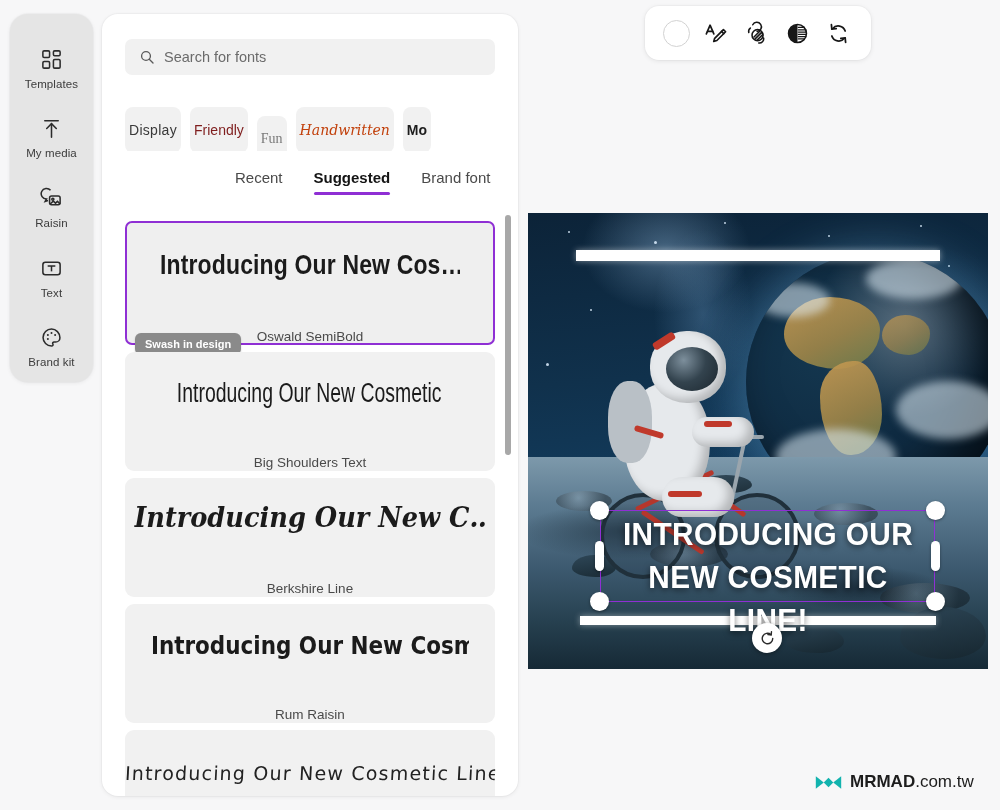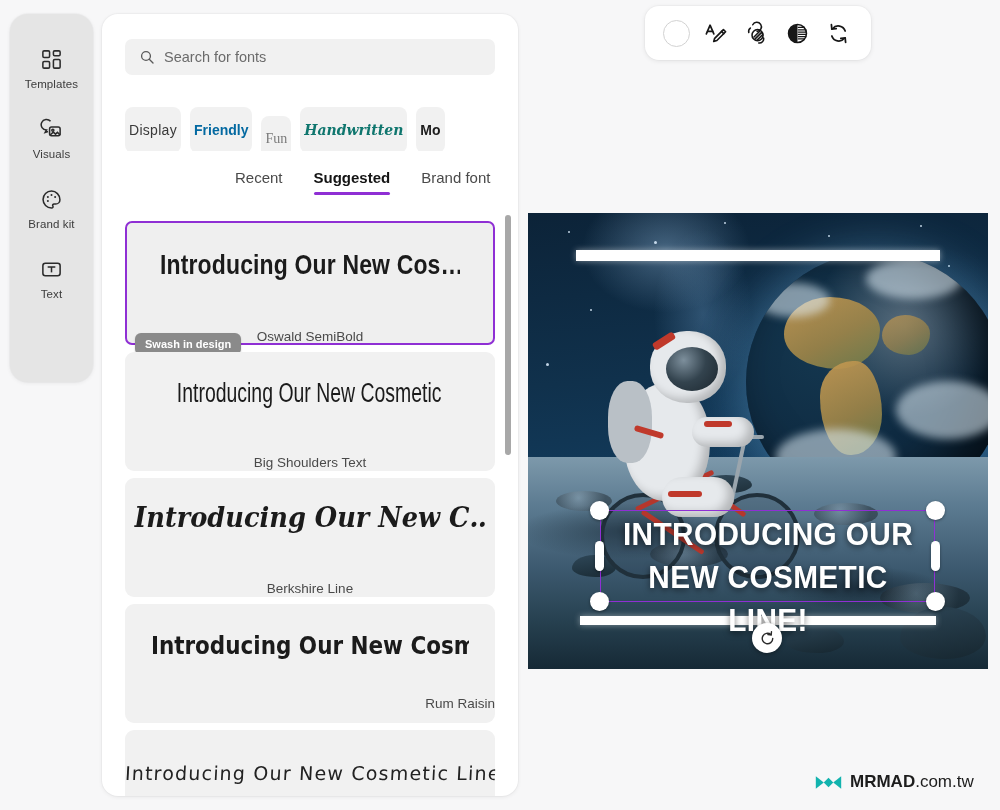--- a/index.html
+++ b/index.html
@@ -64,23 +64,23 @@
     width: 393px; height: 44px;
     display: flex; gap: 9px; overflow: hidden;
   }
   .chip {
     height: 46px; background: #f1f1f1; border-radius: 8px;
     display: flex; align-items: center; justify-content: center;
     padding: 0 4px; white-space: nowrap; cursor: pointer;
     font-size: 14px; color: #3a3a3a; flex: none;
   }
   .chip.f-display { font-family: "Liberation Sans", sans-serif; font-stretch: condensed; letter-spacing:.3px; }
-  .chip.f-friendly { font-weight: bold; color:#0369a1; }
+  .chip.f-friendly { font-weight: normal; color:#7f1d1d; }
   .chip.f-fun { font-family: Liberation Serif, serif; color:#7a7a7a;margin-top:9px; }
-  .chip.f-hand { font-family: "DejaVu Serif", serif; font-style: italic; color:#0f766e;font-weight:bold; }
+  .chip.f-hand { font-family: "DejaVu Serif", serif; font-style: italic; color:#c2410c; }
   .chip.f-more { font-weight: bold; color:#1d1d1d; }
 
   .tabs {
     position: absolute; left: 133px; top: 155px;
     display: flex; gap: 31px; align-items: flex-end;
   }
   .tab {
     font-size: 15px; color: #4a4a4a; padding-bottom: 9px;
     cursor: pointer; position: relative; white-space: nowrap;
   }
@@ -278,56 +278,66 @@
         <svg viewBox="0 0 24 24" fill="none" stroke="currentColor" stroke-width="1.6">
           <rect x="3" y="3" width="7" height="7" rx="1.3"></rect>
           <rect x="14" y="3" width="7" height="5" rx="1.3"></rect>
           <rect x="3" y="14" width="7" height="7" rx="1.3"></rect>
           <rect x="14" y="12" width="7" height="9" rx="1.3"></rect>
         </svg>
       </span>
       <span class="rail-label">Templates</span>
     </div>
 
+    <div class="rail-item">
+      <span class="rail-ico">
+        <svg viewBox="0 0 24 24" fill="none" stroke="currentColor" stroke-width="1.6" stroke-linecap="round">
+          <line x1="5" y1="4" x2="19" y2="4"></line>
+          <line x1="12" y1="7" x2="12" y2="21"></line>
+          <polyline points="7,12 12,7 17,12" fill="none"></polyline>
+        </svg>
+      </span>
+      <span class="rail-label">My media</span>
+    </div>
 
     <div class="rail-item">
       <span class="rail-ico">
         <svg viewBox="0 0 24 24" fill="none" stroke="currentColor" stroke-width="1.6">
           <path d="M11 3.5a5.5 5.5 0 1 0 -4.2 9l-1.4 2.6 3-.9"></path>
           <rect x="10" y="9.5" width="11" height="9" rx="2"></rect>
           <circle cx="13.4" cy="12.8" r="1.1"></circle>
           <path d="M10.6 17.8l3.3-3.1 2.3 2.1 2-1.8 2.8 2.8"></path>
         </svg>
       </span>
-      <span class="rail-label">Visuals</span>
+      <span class="rail-label">Raisin</span>
+    </div>
+
+    <div class="rail-item">
+      <span class="rail-ico">
+        <svg viewBox="0 0 24 24" fill="none" stroke="currentColor" stroke-width="1.6">
+          <rect x="3" y="5.5" width="18" height="13" rx="2.6"></rect>
+          <line x1="8" y1="9.4" x2="16" y2="9.4"></line>
+          <line x1="12" y1="9.4" x2="12" y2="15"></line>
+        </svg>
+      </span>
+      <span class="rail-label">Text</span>
     </div>
 
     <div class="rail-item">
       <span class="rail-ico">
         <svg viewBox="0 0 24 24" fill="none" stroke="currentColor" stroke-width="1.6">
           <path d="M12 3.2a8.8 8.8 0 1 0 0 17.6c1.5 0 2-1 1.4-1.9-.7-1 .1-2.1 1.3-2.1h1.6c2.5 0 4.5-2 4.5-4.6 0-4.9-4-9-8.8-9z"></path>
           <circle cx="8.2" cy="9.3" r="1.05" fill="currentColor" stroke="none"></circle>
           <circle cx="12" cy="7.2" r="1.05" fill="currentColor" stroke="none"></circle>
           <circle cx="15.8" cy="9.3" r="1.05" fill="currentColor" stroke="none"></circle>
           <circle cx="8.2" cy="13.6" r="1.05" fill="currentColor" stroke="none"></circle>
         </svg>
       </span>
       <span class="rail-label">Brand kit</span>
     </div>
-
-    <div class="rail-item">
-      <span class="rail-ico">
-        <svg viewBox="0 0 24 24" fill="none" stroke="currentColor" stroke-width="1.6">
-          <rect x="3" y="5.5" width="18" height="13" rx="2.6"></rect>
-          <line x1="8" y1="9.4" x2="16" y2="9.4"></line>
-          <line x1="12" y1="9.4" x2="12" y2="15"></line>
-        </svg>
-      </span>
-      <span class="rail-label">Text</span>
-    </div>
   </div>
 
   <div class="panel">
 
     <div class="search">
       <span class="search-ico">
         <svg viewBox="0 0 24 24" fill="none" stroke="currentColor" stroke-width="2">
           <circle cx="10.5" cy="10.5" r="6.6"></circle>
           <line x1="15.4" y1="15.4" x2="21" y2="21" stroke-linecap="round"></line>
         </svg>
@@ -363,21 +373,21 @@
         <div class="fname" style="top:79px;">Big Shoulders Text</div>
       </div>
 
       <div class="fcard" style="top:259px; height:119px;">
         <div class="fpreview ty-berk" style="top:24px;">Introducing Our New C…</div>
         <div class="fname" style="top:79px;">Berkshire Line</div>
       </div>
 
       <div class="fcard" style="top:385px; height:119px;">
         <div class="fpreview ty-rum" style="top:27px;">Introducing Our New Cosmeti…</div>
-        <div class="fname" style="top:68px;text-align:right;">Rum Raisin</div>
+        <div class="fname" style="top:79px;">Rum Raisin</div>
       </div>
 
       <div class="fcard" style="top:511px; height:119px;">
         <div class="fpreview ty-hand" style="top:32px;">Introducing Our New Cosmetic Line!</div>
       </div>
 
     </div>
   </div>
 
   <div class="scrollbar"></div>

